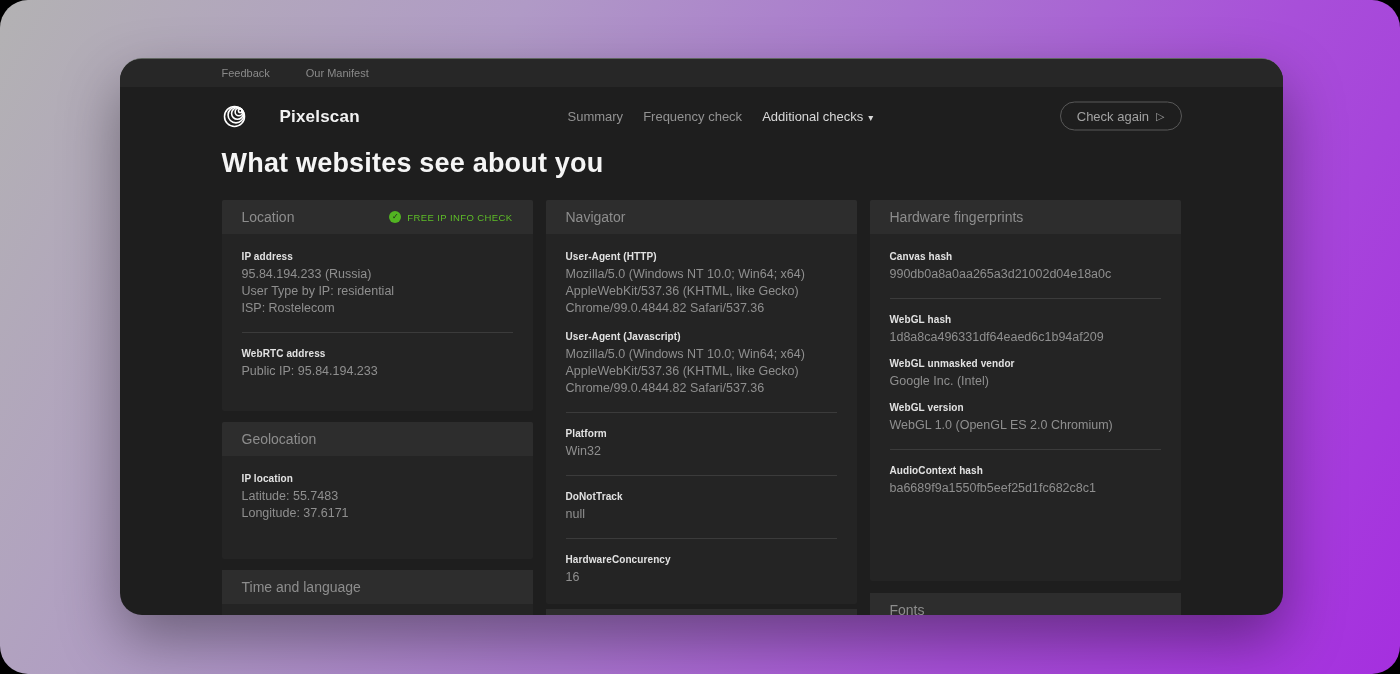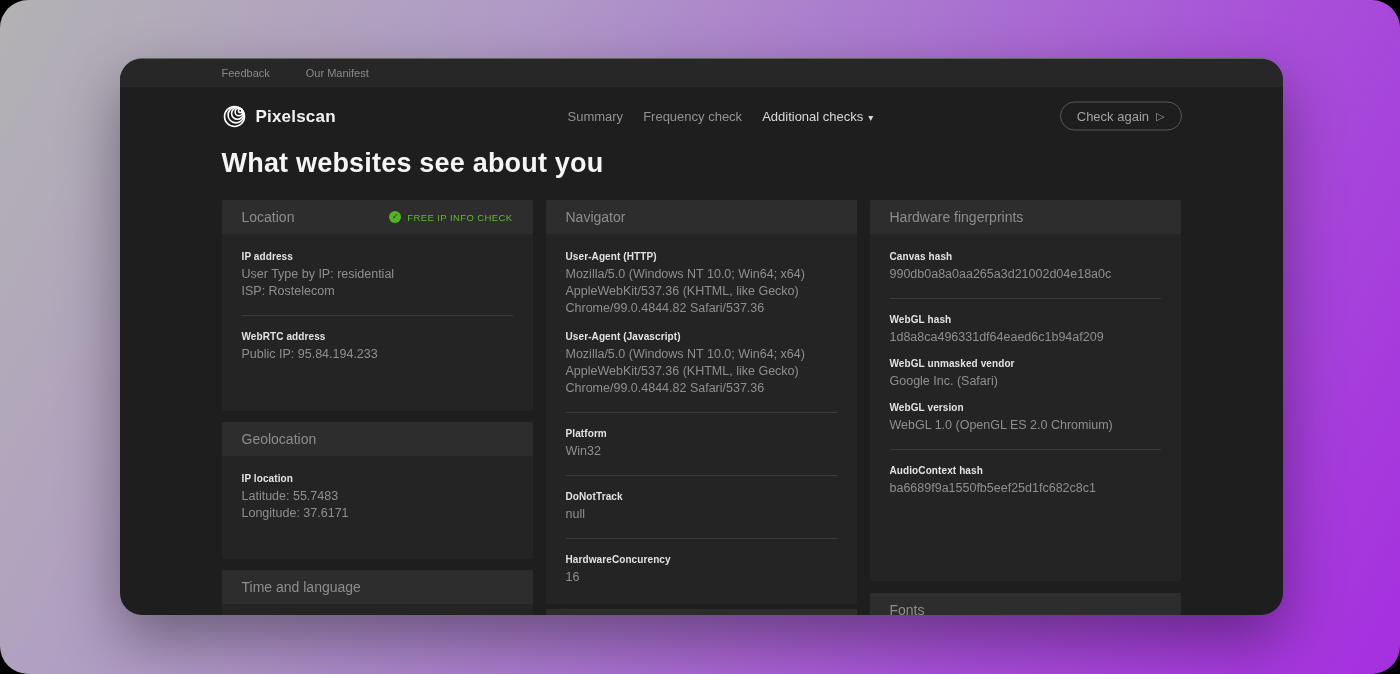--- a/index.html
+++ b/index.html
@@ -15,21 +15,21 @@
        border-top:1px solid rgba(220,235,220,.35);}
   .content{width:960px;margin:0 auto;}
   
   .topbar{height:28px;background:#272727;}
   .topbar .content{height:28px;display:flex;align-items:center;gap:36px;}
   .toplink{font-size:11px;color:#8a8a8a;cursor:pointer;}
   
   .header-row{position:relative;height:58px;}
   .brand{position:absolute;left:0;top:50%;transform:translateY(-50%);
        display:flex;align-items:center;gap:9px;}
-  .brand-name{color:#f2f2f2;font-size:17px;font-weight:700;letter-spacing:.2px;}
+  .brand-name{color:#f2f2f2;font-size:17px;font-weight:700;letter-spacing:.2px;margin-left:24px;}
   .nav{position:absolute;left:346px;top:50%;transform:translateY(-50%);
        display:flex;align-items:center;gap:20px;}
   .nav-item{font-size:13px;color:#929292;cursor:pointer;white-space:nowrap;}
   .nav-item.active{color:#d8d8d8;}
   .caret{font-size:10px;color:#d8d8d8;margin-left:5px;}
   .check-btn{position:absolute;right:0;top:50%;transform:translateY(-50%);
        border:1px solid #585858;border-radius:15px;background:transparent;
        color:#a2a2a2;font-size:13px;padding:6px 16px;display:flex;align-items:center;gap:7px;
        cursor:pointer;font-family:inherit;}
   .play-ic{font-size:11px;color:#a2a2a2;}
@@ -108,20 +108,21 @@
             <div class="card-header">
               <span class="card-title">Location</span>
               <span class="badge">
                 <span class="badge-circle">✓</span>
                 <span class="badge-label">FREE IP INFO CHECK</span>
               </span>
             </div>
             <div class="card-body">
               <div class="field">
                 <div class="field-label">IP address</div>
+                <div class="field-line">95.84.194.233 (Russia)</div>
                 <div class="field-line">User Type by IP: residential</div>
                 <div class="field-line">ISP: Rostelecom</div>
               </div>
               <div class="divider"></div>
               <div class="field">
                 <div class="field-label">WebRTC address</div>
                 <div class="field-line">Public IP: 95.84.194.233</div>
               </div>
             </div>
           </div>
@@ -197,21 +198,21 @@
                 <div class="field-label">Canvas hash</div>
                 <div class="field-line">990db0a8a0aa265a3d21002d04e18a0c</div>
               </div>
               <div class="divider"></div>
               <div class="field">
                 <div class="field-label">WebGL hash</div>
                 <div class="field-line">1d8a8ca496331df64eaed6c1b94af209</div>
               </div>
               <div class="field" style="margin-top:12px;">
                 <div class="field-label">WebGL unmasked vendor</div>
-                <div class="field-line">Google Inc. (Safari)</div>
+                <div class="field-line">Google Inc. (Intel)</div>
               </div>
               <div class="field" style="margin-top:12px;">
                 <div class="field-label">WebGL version</div>
                 <div class="field-line">WebGL 1.0 (OpenGL ES 2.0 Chromium)</div>
               </div>
               <div class="divider"></div>
               <div class="field">
                 <div class="field-label">AudioContext hash</div>
                 <div class="field-line">ba6689f9a1550fb5eef25d1fc682c8c1</div>
               </div>

